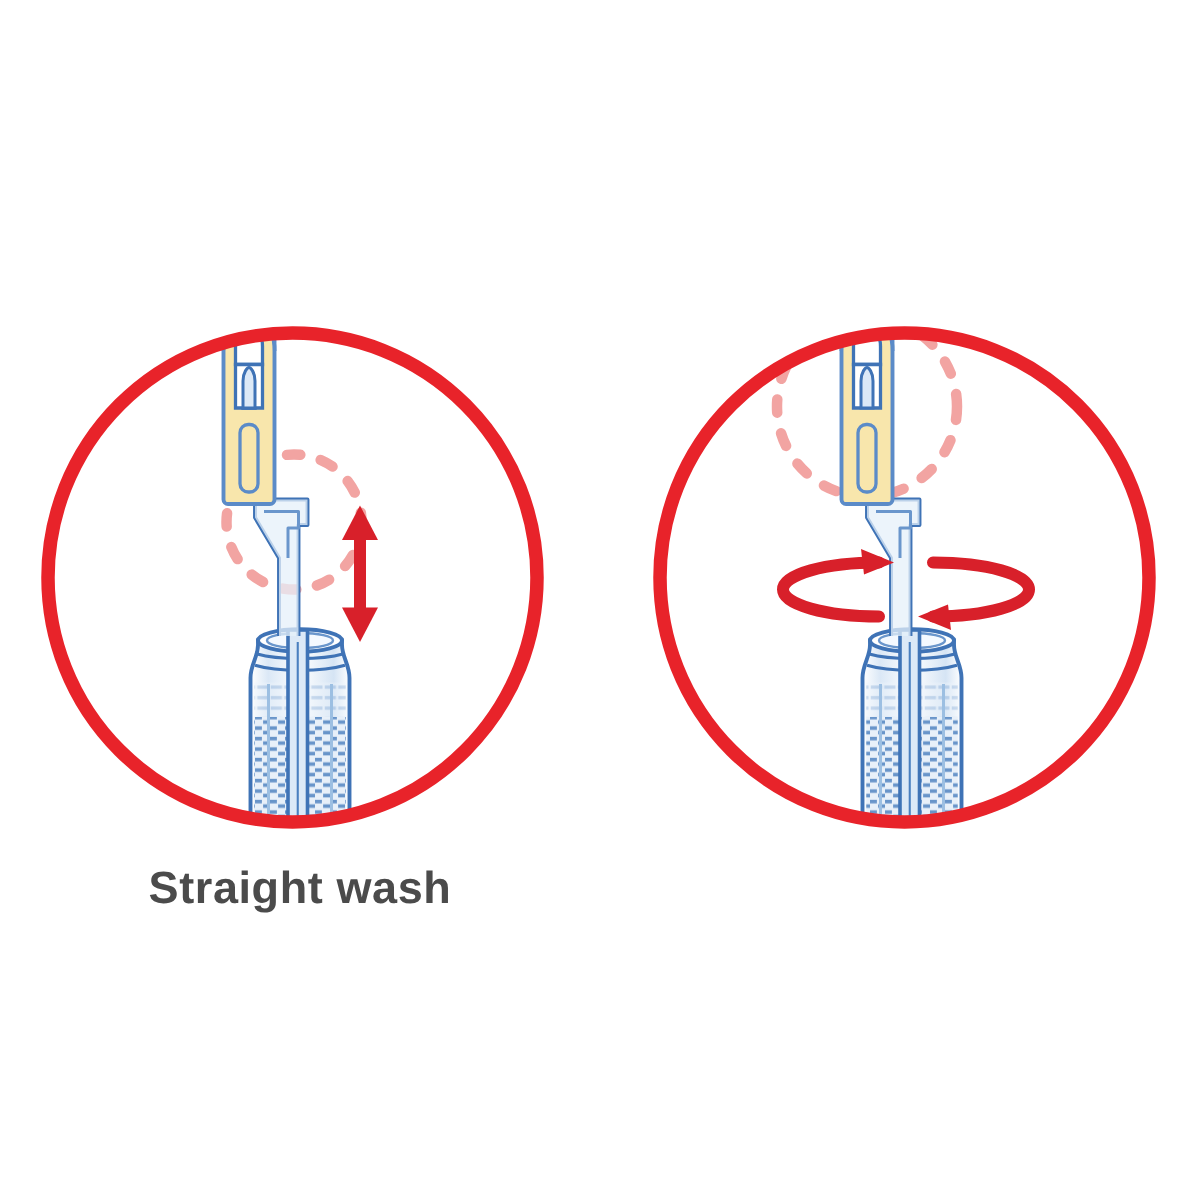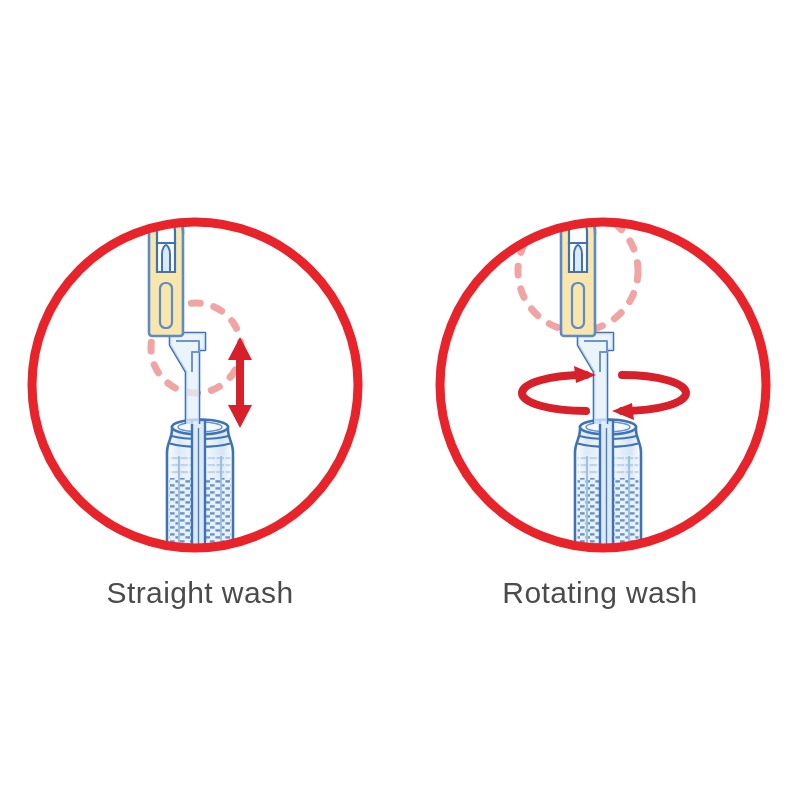--- a/index.html
+++ b/index.html
@@ -45,21 +45,21 @@
     height: 800px;
     display: block;
   }
   .caption {
     position: absolute;
     left: 0;
     top: 575px;
     width: 400px;
     text-align: center;
     font-family: "Liberation Sans", sans-serif;
-    font-weight: normal;
+    font-weight: bold;
     font-size: 30px;
     letter-spacing: 0.4px;
     color: #4b4b4b;
     line-height: 36px;
     white-space: nowrap;
   }
   .caption-left { left: 0px; }
   .caption-right { left: 0px; }
 </style>
 </head>
@@ -250,17 +250,16 @@
                    C286,403 258,411 222,411" fill="none" stroke="#D8202A" stroke-width="8" stroke-linecap="round"></path>
 
           <polygon points="196,375 174,366 176,383" fill="#D8202A"></polygon>
 
           <polygon points="212,411 234,420 232,403" fill="#D8202A"></polygon>
         </g>
 
         <circle cx="203" cy="385" r="163" fill="none" stroke="#E8232A" stroke-width="9"></circle>
       </svg>
 
-      <div class="caption caption-right">Rotating wash</div>
     </div>
 
   </div>
 </div>
 
 </body></html>

